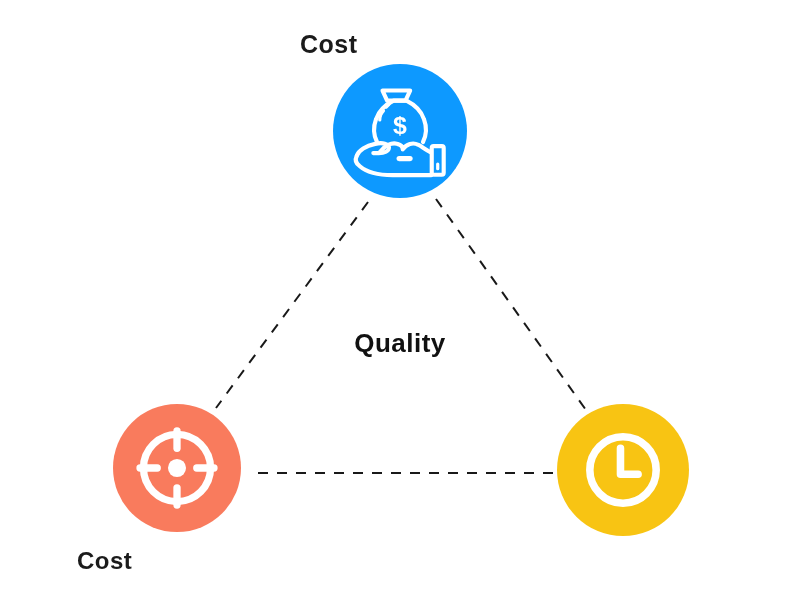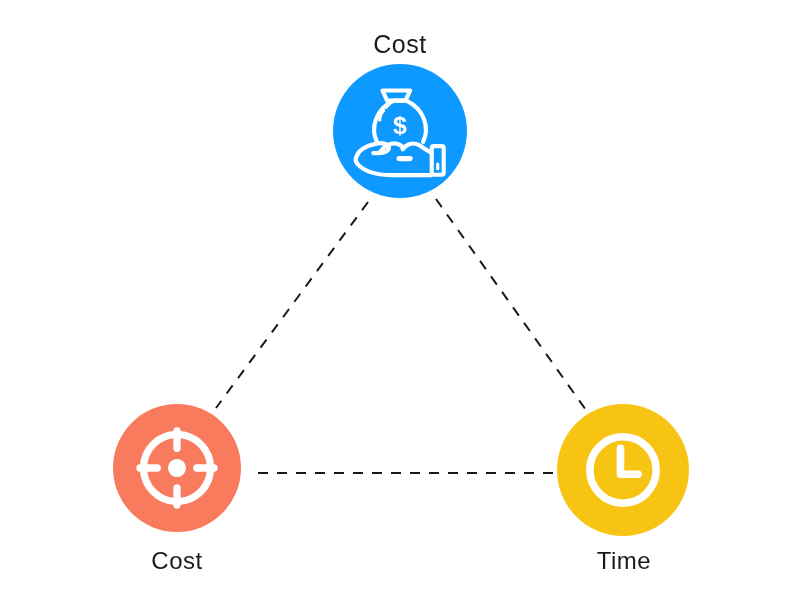--- a/index.html
+++ b/index.html
@@ -9,22 +9,22 @@
     position:relative;
   }
   .canvas{position:absolute;inset:0;width:800px;height:600px;}
   .connector-layer{position:absolute;left:0;top:0;width:800px;height:600px;}
   .connector{stroke-width:2;fill:none;}
   .node-circle{
     position:absolute;border-radius:50%;
     display:flex;align-items:center;justify-content:center;
   }
   .node-label{
-    position:absolute;text-align:center;color:#1b1b1b;
-    font-size:24px;letter-spacing:0.5px;font-weight:400;
+    position:absolute;text-align:left;color:#1b1b1b;
+    font-size:24px;letter-spacing:0.5px;font-weight:700;
   }
   #cost-label{left:300px;top:30px;width:200px;font-size:25px;}
   #cost-circle{left:333px;top:64px;width:134px;height:134px;}
   #scope-circle{left:113px;top:404px;width:128px;height:128px;}
   #scope-label{left:77px;top:547px;width:200px;}
   #time-circle{left:557px;top:404px;width:132px;height:132px;}
   #time-label{left:524px;top:547px;width:200px;}
   #quality-label{
     position:absolute;left:300px;top:328px;width:200px;text-align:center;
     color:#111111;font-size:26px;font-weight:700;letter-spacing:0.5px;
@@ -63,34 +63,34 @@
 
       <path class="icon-stroke" stroke-width="4.5" d="M3,77 C1,81 2,85 6,88 C14,95 28,98 42,98 L84,98"></path>
 
       <path class="icon-stroke" stroke-width="4.5" d="M28,73 C33,66 41,62 47,64 C51,65 53,67 53,70 C57,64 64,62 70,65 C75,68 79,71 83,73"></path>
 
       <rect class="icon-stroke" x="84.5" y="66.5" width="13" height="31" rx="2" stroke-width="4.5"></rect>
       <path class="icon-stroke" stroke-width="3.5" d="M91,86 L91,91"></path>
     </svg>
   </div>
 
+  <div id="quality-label">Quality</div>
 
   <div class="node-circle" id="scope-circle" style="background-color: rgb(249, 123, 93);">
     <svg class="icon-svg" width="86" height="86" viewBox="0 0 100 100">
       <circle class="icon-stroke" cx="50" cy="50" r="39" stroke-width="8.5"></circle>
       <path class="icon-stroke" stroke-width="8.5" d="M50,7 L50,27"></path>
       <path class="icon-stroke" stroke-width="8.5" d="M50,93 L50,73"></path>
       <path class="icon-stroke" stroke-width="8.5" d="M7,50 L27,50"></path>
       <path class="icon-stroke" stroke-width="8.5" d="M93,50 L73,50"></path>
       <circle cx="50" cy="50" r="10.5" fill="#ffffff"></circle>
     </svg>
   </div>
   <div class="node-label" id="scope-label">Cost</div>
 
   <div class="node-circle" id="time-circle" style="background-color: rgb(248, 196, 19);">
     <svg class="icon-svg" width="84" height="84" viewBox="0 0 100 100">
       <circle class="icon-stroke" cx="50" cy="50" r="39.5" stroke-width="9"></circle>
       <path class="icon-stroke" stroke-width="9" d="M47,24 L47,55 L68,55"></path>
     </svg>
   </div>
-  <div class="node-label" id="time-label">Time</div>
 
 </div>
 
 </body></html>

